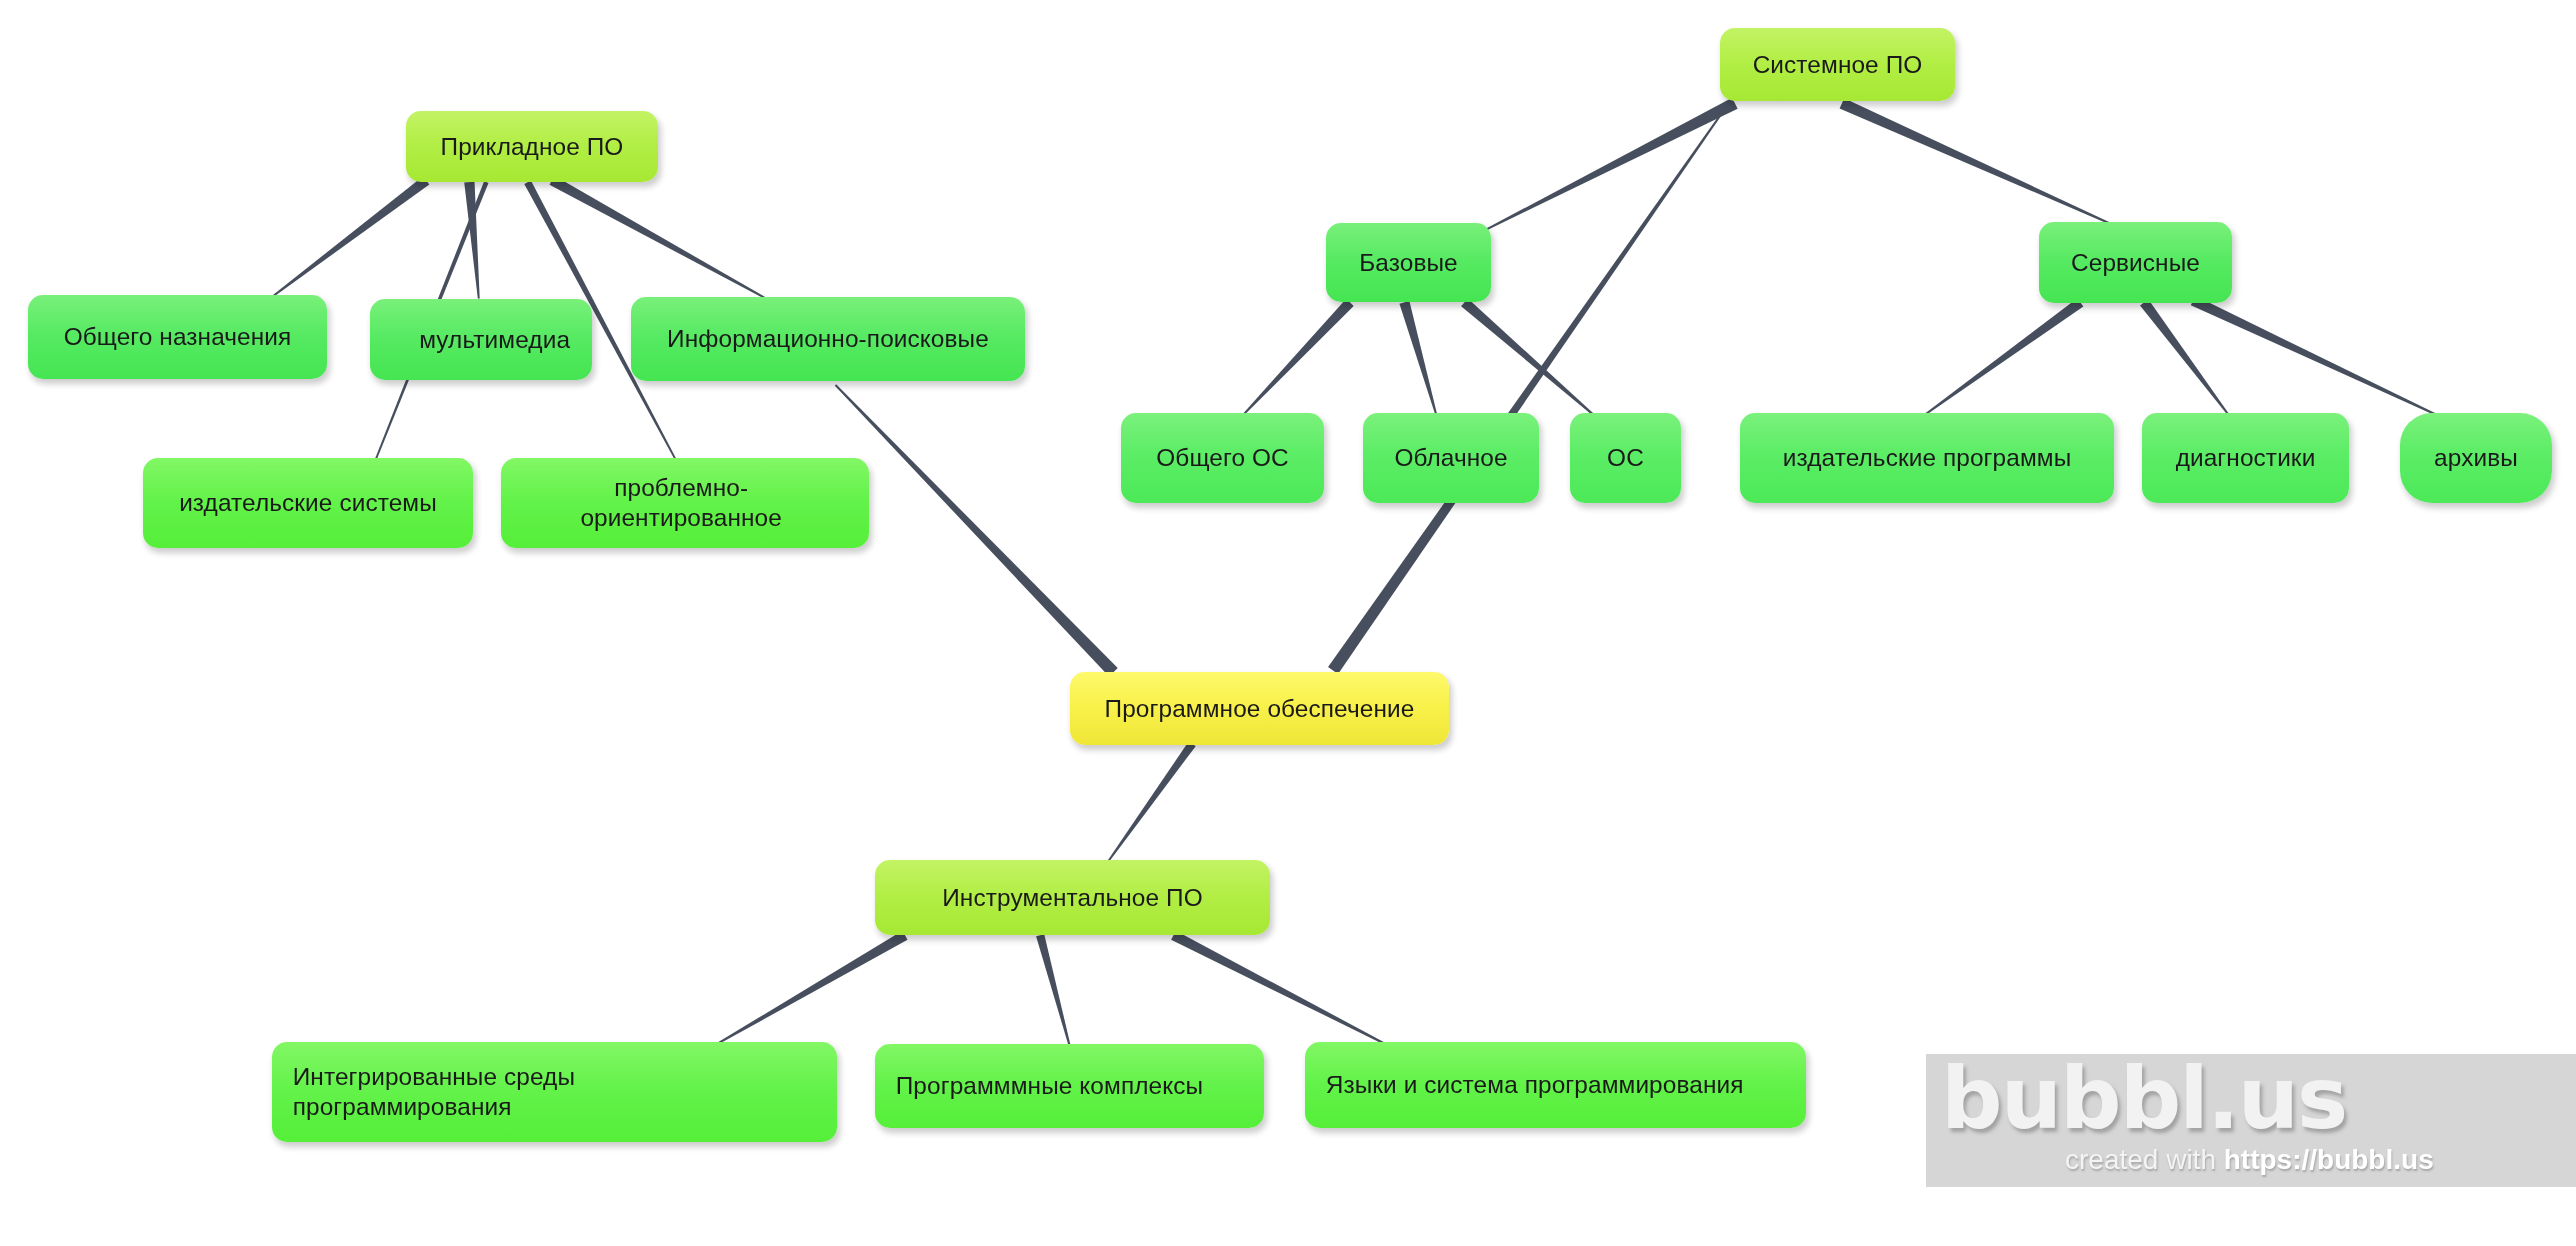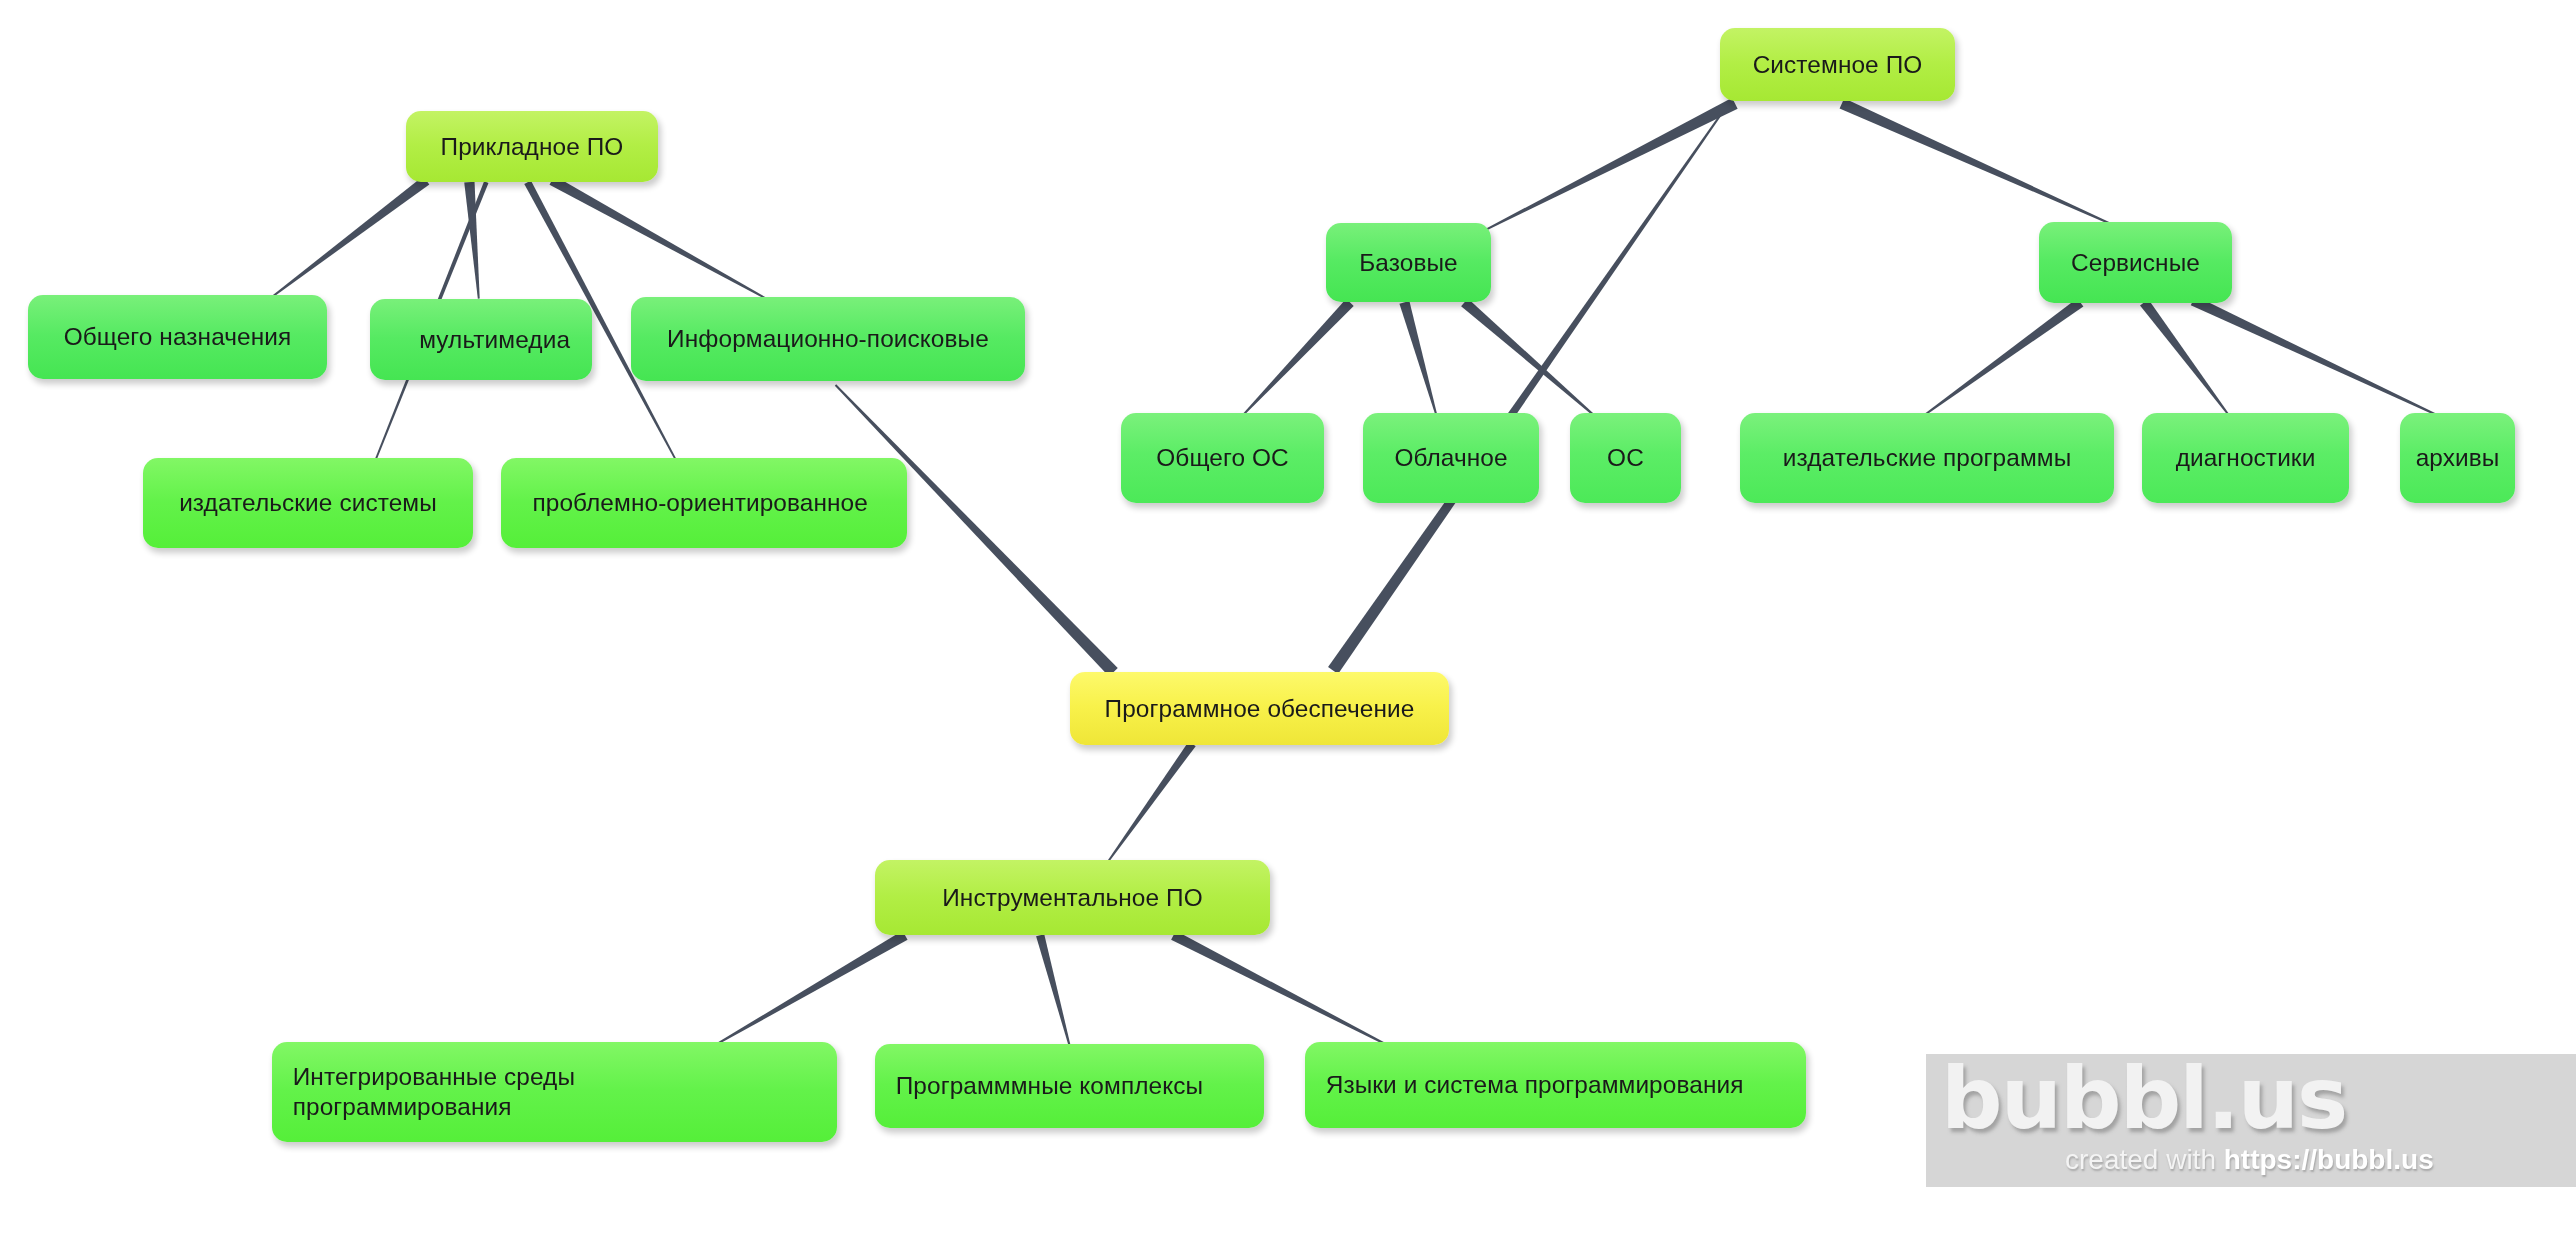--- a/index.html
+++ b/index.html
@@ -121,29 +121,29 @@
 
   <div id="node-layer">
       <div class="node lvl-root center" style="left: 1070px; top: 672px; width: 379px; height: 73px;">Программное обеспечение</div>
       <div class="node lvl-1 center" style="left: 406px; top: 111px; width: 252px; height: 71px;">Прикладное ПО</div>
       <div class="node lvl-1 center" style="left: 1720px; top: 28px; width: 235px; height: 73px;">Системное ПО</div>
       <div class="node lvl-1 center" style="left: 875px; top: 860px; width: 395px; height: 75px;">Инструментальное ПО</div>
       <div class="node lvl-2 center" style="left: 28px; top: 295px; width: 299px; height: 84px;">Общего назначения</div>
       <div class="node lvl-2 center" style="left: 370px; top: 299px; width: 222px; height: 81px; padding-left: 48px;">мультимедиа</div>
       <div class="node lvl-2 center" style="left: 631px; top: 297px; width: 394px; height: 84px;">Информационно-поисковые</div>
       <div class="node lvl-3 center" style="left: 143px; top: 458px; width: 330px; height: 90px;">издательские системы</div>
-      <div class="node lvl-3 center" style="left: 501px; top: 458px; width: 406px; height: 90px; padding-left: 13px;">проблемно-ориентированное</div>
+      <div class="node lvl-3 center" style="left: 501px; top: 458px; width: 368px; height: 90px; padding-left: 13px;">проблемно-ориентированное</div>
       <div class="node lvl-2 center" style="left: 1326px; top: 223px; width: 165px; height: 79px;">Базовые</div>
       <div class="node lvl-2 center" style="left: 2039px; top: 222px; width: 193px; height: 81px;">Сервисные</div>
       <div class="node lvl-2b center" style="left: 1121px; top: 413px; width: 203px; height: 90px;">Общего ОС</div>
       <div class="node lvl-2b center" style="left: 1363px; top: 413px; width: 176px; height: 90px;">Облачное</div>
       <div class="node lvl-2b center" style="left: 1570px; top: 413px; width: 111px; height: 90px;">ОС</div>
       <div class="node lvl-2b center" style="left: 1740px; top: 413px; width: 374px; height: 90px;">издательские программы</div>
       <div class="node lvl-2b center" style="left: 2142px; top: 413px; width: 207px; height: 90px;">диагностики</div>
-      <div class="node lvl-2b center" style="left: 2400px; top: 413px; width: 115px; height: 90px;">архивы</div>
+      <div class="node lvl-2b center" style="left: 2400px; top: 413px; width: 152px; height: 90px; border-radius: 32px;">архивы</div>
       <div class="node lvl-3" style="left: 272px; top: 1042px; width: 565px; height: 100px;">Интегрированные среды
 программирования</div>
       <div class="node lvl-3" style="left: 875px; top: 1044px; width: 389px; height: 84px;">Программмные комплексы</div>
       <div class="node lvl-3" style="left: 1305px; top: 1042px; width: 501px; height: 86px;">Языки и система программирования</div>
     </div>
 
   <div id="watermark">
     <div id="wm-logo">bubbl.us</div>
     <div id="wm-sub"><span>created with </span><b>https://bubbl.us</b></div>
   </div>

